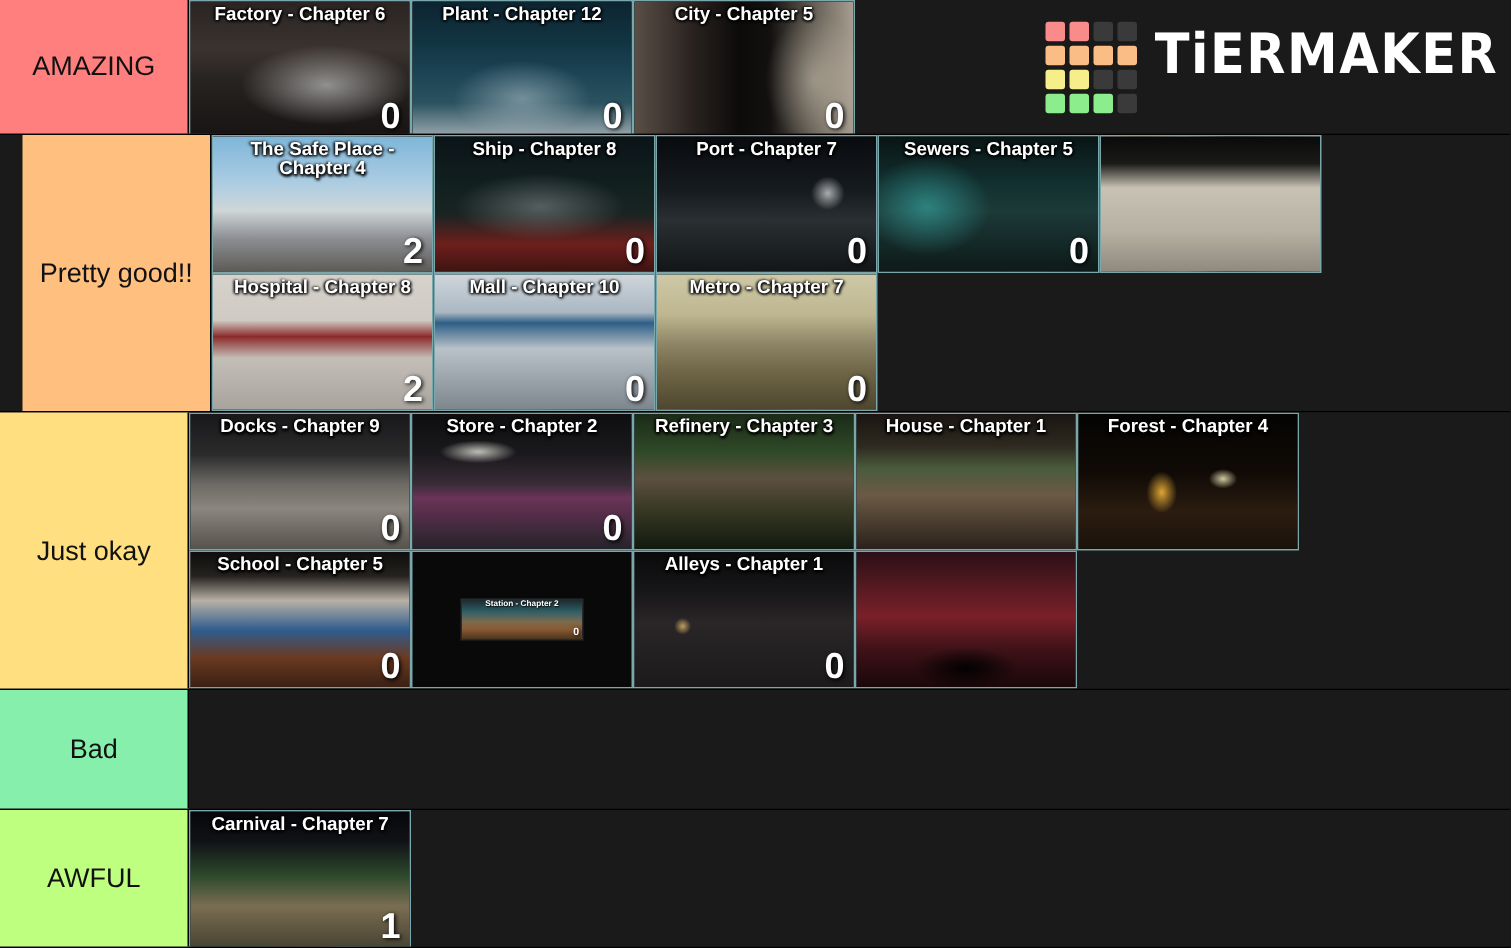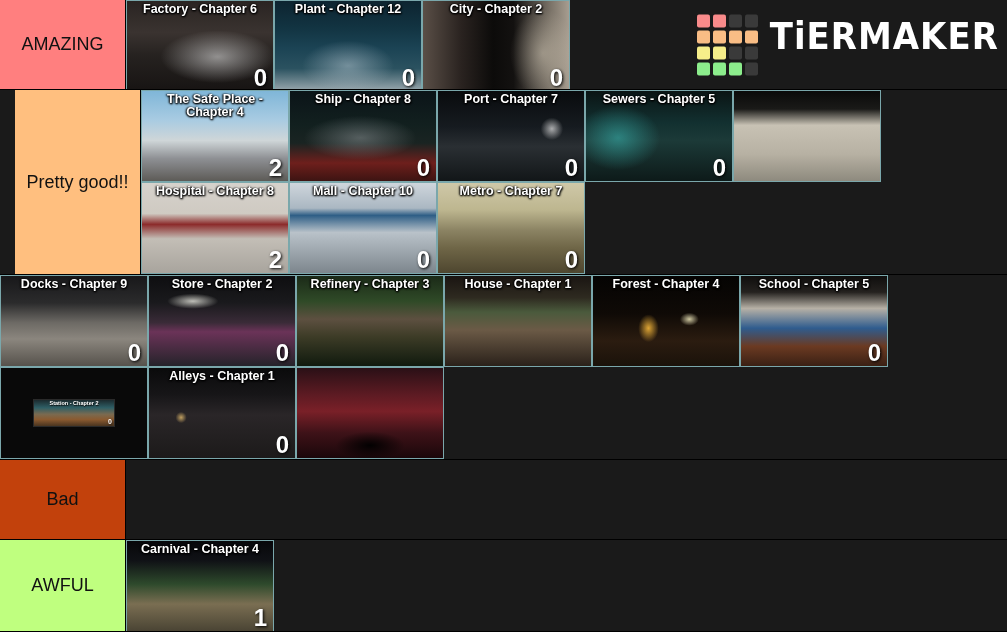--- a/index.html
+++ b/index.html
@@ -282,21 +282,21 @@
           <div class="tile-title wrap">Factory - Chapter 6</div>
           <div class="tile-badge">0</div>
         </div>
         <div class="tile">
           <div class="art art-plant"></div>
           <div class="tile-title">Plant - Chapter 12</div>
           <div class="tile-badge">0</div>
         </div>
         <div class="tile">
           <div class="art art-city"></div>
-          <div class="tile-title">City - Chapter 2</div>
+          <div class="tile-title">City - Chapter 5</div>
           <div class="tile-badge">0</div>
         </div>
       </div>
       <div class="logo-wrap">
         <div class="logo-grid">
           <div class="logo-cell" style="background: rgb(249, 139, 139);"></div>
           <div class="logo-cell" style="background: rgb(249, 139, 139);"></div>
           <div class="logo-cell" style="background: rgb(58, 58, 58);"></div>
           <div class="logo-cell" style="background: rgb(58, 58, 58);"></div>
           <div class="logo-cell" style="background: rgb(249, 189, 133);"></div>
@@ -352,20 +352,21 @@
           <div class="tile-badge">0</div>
         </div>
         <div class="tile">
           <div class="art art-metro"></div>
           <div class="tile-title wrap">Metro - Chapter 7</div>
           <div class="tile-badge">0</div>
         </div>
       </div>
     </div>
     <div class="tier-row" style="height: 185px;">
+      <div class="tier-label" style="background: rgb(255, 223, 127);">Just okay</div>
       <div class="tier-items">
         <div class="tile">
           <div class="art art-docks"></div>
           <div class="tile-title">Docks - Chapter 9</div>
           <div class="tile-badge">0</div>
         </div>
         <div class="tile">
           <div class="art art-store"></div>
           <div class="tile-title">Store - Chapter 2</div>
           <div class="tile-badge">0</div>
@@ -398,26 +399,26 @@
           <div class="art art-alleys"></div>
           <div class="tile-title">Alleys - Chapter 1</div>
           <div class="tile-badge">0</div>
         </div>
         <div class="tile ">
           <div class="art art-crimson"></div>
         </div>
       </div>
     </div>
     <div class="tier-row" style="height: 80px;">
-      <div class="tier-label" style="background: #c2410c;">Bad</div>
+      <div class="tier-label" style="background: #86efac;">Bad</div>
       <div class="tier-items"></div>
     </div>
     <div class="tier-row" style="height: 92px;">
       <div class="tier-label" style="background: rgb(191, 255, 127);">AWFUL</div>
       <div class="tier-items">
         <div class="tile">
           <div class="art art-carnival"></div>
-          <div class="tile-title wrap">Carnival - Chapter 4</div>
+          <div class="tile-title wrap">Carnival - Chapter 7</div>
           <div class="tile-badge">1</div>
         </div>
       </div>
     </div>
   </div>
 
 </body></html>

